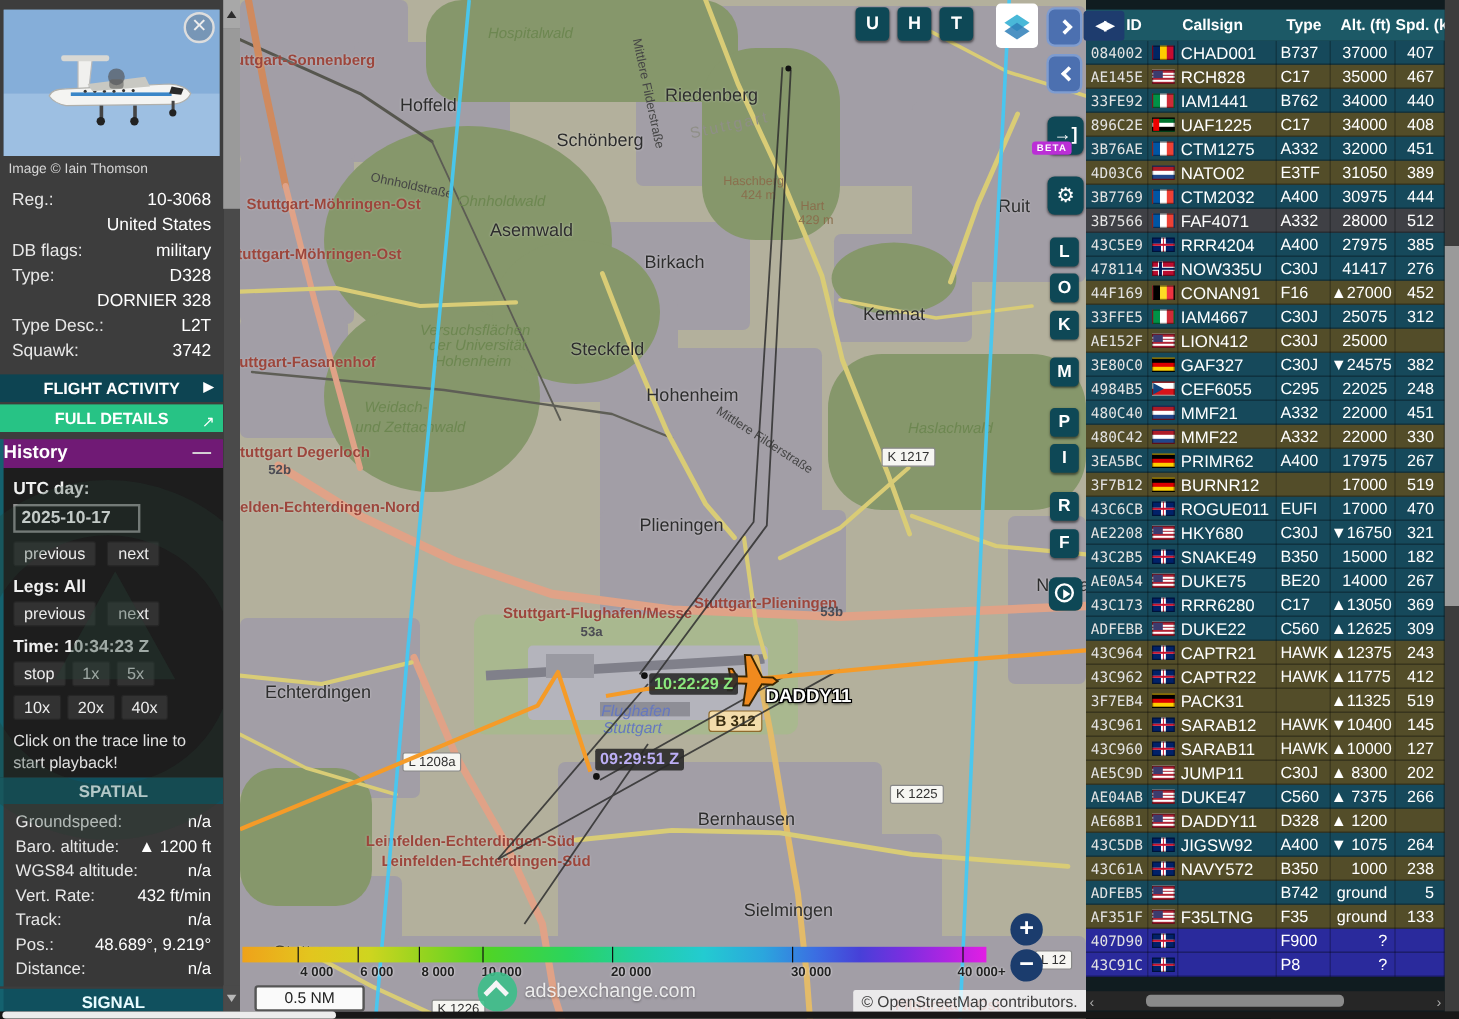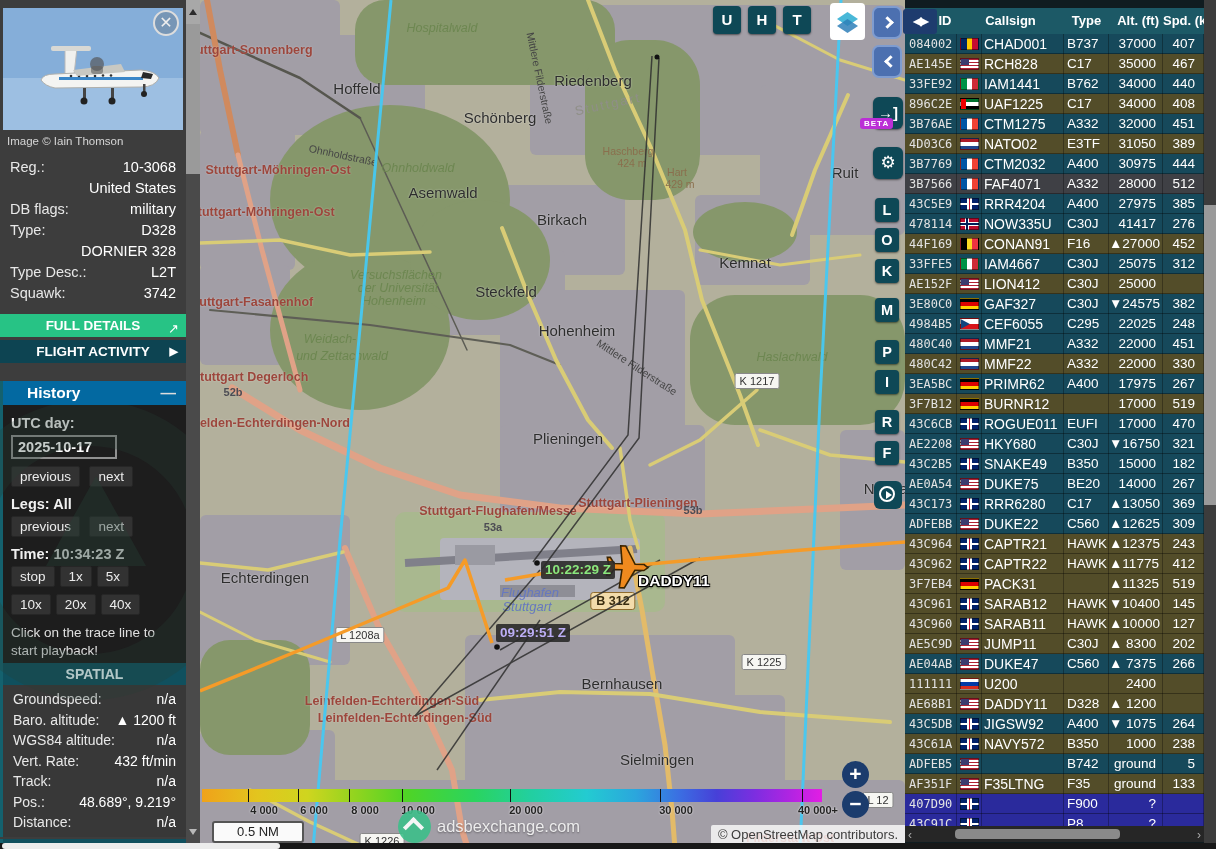--- a/index.html
+++ b/index.html
@@ -19,22 +19,22 @@
     border-right:50px solid transparent;border-bottom:90px solid rgba(38,62,52,.8);}
   .det-row{display:flex;justify-content:space-between;padding:1px 10px;font-size:14.5px;line-height:19px;position:relative;}
   .det-row .dl{color:#e8e8e8;}
   .det-row .dv{color:#fff;text-align:right;flex:1;}
   #details{padding-top:8px;padding-bottom:8px;position:relative;}
   .bar-btn{height:23px;line-height:23px;text-align:center;color:#fff;font-weight:bold;font-size:13.5px;position:relative;cursor:pointer;}
   #full-details{background:#27c385;margin:2px 0 3px 0;}
   #full-details .ext{position:absolute;right:7px;top:3px;font-weight:normal;font-size:13px;}
   #flight-activity{background:#0d4452;}
   #flight-activity .tri{position:absolute;right:8px;top:0;font-size:11px;}
-  #history-head{background:#0369a1;height:24px;line-height:24px;padding:0 24px;color:#fff;
-    font-weight:bold;font-size:15.5px;border-left:3px solid #14616e;position:relative;margin-top:18px;}
+  #history-head{background:#701a75;height:24px;line-height:24px;padding:0 0;color:#fff;
+    font-weight:bold;font-size:15.5px;border-left:3px solid #14616e;position:relative;margin-top:6px;}
   #history-head .min{position:absolute;right:10px;top:0;font-weight:bold;color:#ddd;cursor:pointer;}
   #history{background:#1d1d1d;border-left:3px solid #14616e;padding:8px 8px 6px 8px;height:258px;}
   .h-label{color:#f0f0f0;font-weight:bold;font-size:14.5px;margin:2px 0 4px 0;}
   #date-box{width:106px;background:#1d1d1d;border:2px solid #919191;color:#fff;font-weight:bold;
     font-size:14.5px;padding:2px 5px;font-family:"Liberation Sans",sans-serif;margin-bottom:7px;}
   .hbtn{display:inline-block;background:#323232;color:#ececec;font-size:13.5px;padding:2px 8px;
     margin:0 5px 7px 0;border-radius:2px;border:1px solid #262626;cursor:pointer;}
   #hint{color:#e0e0e0;font-size:13.5px;line-height:18px;margin-top:2px;}
   .sec-head{background:#10505e;color:#e8fbff;text-align:center;font-weight:bold;font-size:14px;
     height:22px;line-height:22px;border-left:3px solid #14616e;}
@@ -235,27 +235,27 @@
       <div class="det-row">
         <span class="dl">Type Desc.:</span>
         <span class="dv">L2T</span>
       </div>
       <div class="det-row">
         <span class="dl">Squawk:</span>
         <span class="dv">3742</span>
       </div>
     </div>
 
+  <div id="flight-activity" class="bar-btn">
+    <span>FLIGHT ACTIVITY</span>
+    <span class="tri">▶</span>
+  </div>
   <div id="full-details" class="bar-btn">
     <span>FULL DETAILS</span>
     <span class="ext">↗</span>
-  </div>
-  <div id="flight-activity" class="bar-btn">
-    <span>FLIGHT ACTIVITY</span>
-    <span class="tri">▶</span>
   </div>
 
   <div id="history-head">
     <span>History</span>
     <span class="min">—</span>
   </div>
   <div id="history">
     <div class="h-label">UTC day:</div>
     <input id="date-box" value="2025-10-17" style="">
     <div>
@@ -872,30 +872,20 @@
         <div class="c-hex">AE04AB</div>
         <div class="c-flag">
           <span class="flag f-us"></span>
         </div>
         <div class="c-cs">DUKE47</div>
         <div class="c-type">C560</div>
         <div class="c-alt">▲ 7375</div>
         <div class="c-spd">266</div>
       </div>
       <div class="trow row-o">
-        <div class="c-hex">111111</div>
-        <div class="c-flag">
-          <span class="flag f-ru"></span>
-        </div>
-        <div class="c-cs">U200</div>
-        <div class="c-type"></div>
-        <div class="c-alt">2400</div>
-        <div class="c-spd"></div>
-      </div>
-      <div class="trow row-o">
         <div class="c-hex">AE68B1</div>
         <div class="c-flag">
           <span class="flag f-us"></span>
         </div>
         <div class="c-cs">DADDY11</div>
         <div class="c-type">D328</div>
         <div class="c-alt">▲ 1200</div>
         <div class="c-spd"></div>
       </div>
       <div class="trow row-n">

